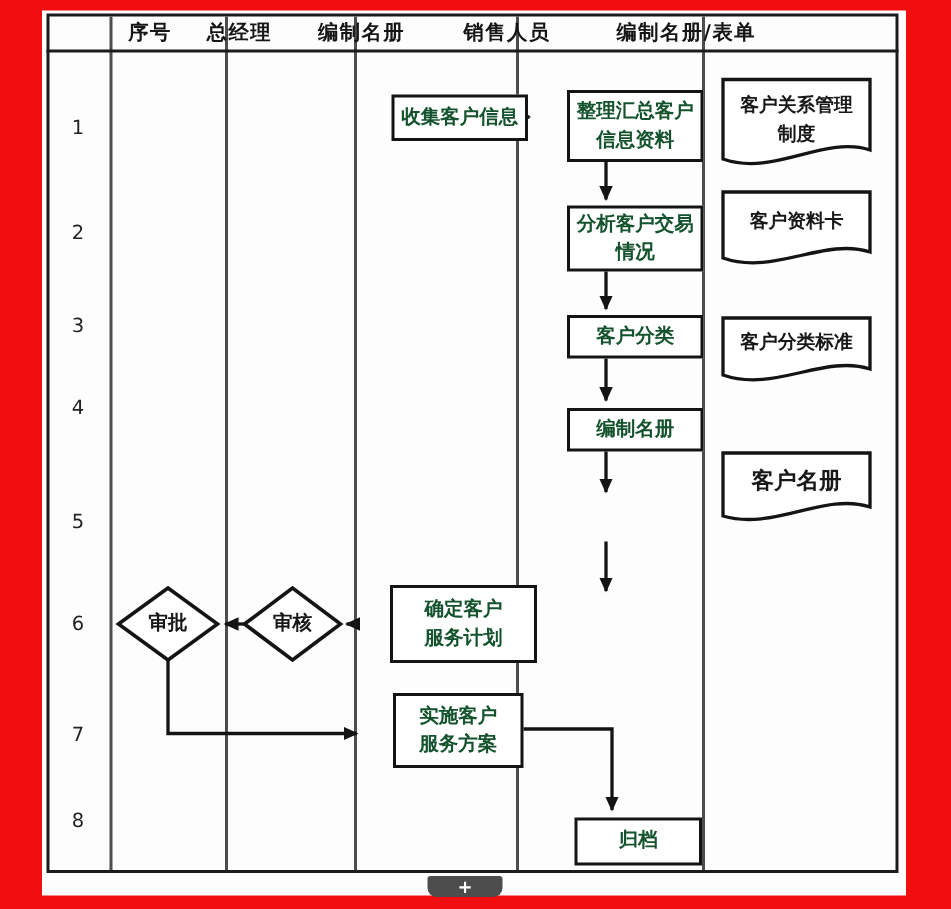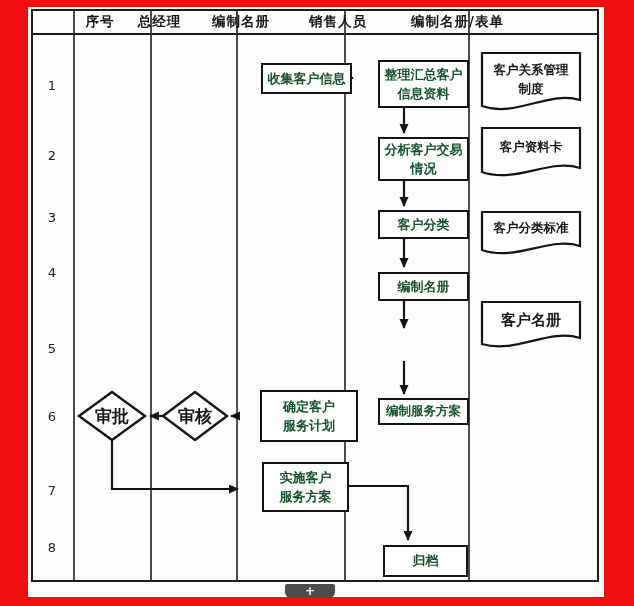--- a/index.html
+++ b/index.html
@@ -37,21 +37,21 @@
     font-size:13px;color:#222;
   }
   .pbox{
     position:absolute;border:2.5px solid #141414;background:#fff;
     display:flex;align-items:center;justify-content:center;
     text-align:center;font-weight:700;font-size:13px;line-height:1.5;
     color:#14532d;white-space:pre-line;box-sizing:border-box;margin-left:20px;
   }
   .floating-label{
     position:absolute;display:flex;align-items:center;justify-content:center;
-    text-align:center;font-weight:700;font-size:17px;line-height:1.55;
+    text-align:center;font-weight:700;font-size:13px;line-height:1.55;
     color:#181818;white-space:pre-line;
   }
   .overlay{
     position:absolute;left:0;top:0;width:634px;height:606px;pointer-events:none;
   }
   .expand-tab{
     position:absolute;left:285px;top:584px;width:50px;height:14px;
     background:#4d4d4d;border-radius:2px 2px 6px 6px;
     display:flex;align-items:center;justify-content:center;
     color:#fff;font-size:12px;font-weight:700;line-height:1;cursor:pointer;
@@ -119,21 +119,20 @@
     </g>
   </svg>
 
   <div class="pbox" style="left:241px;top:63px;width:91px;height:31px">收集客户信息</div>
   <div class="pbox" style="left:358px;top:60px;width:91px;height:48px">整理汇总客户
 信息资料</div>
   <div class="pbox" style="left:358px;top:210px;width:91px;height:29px">客户分类</div>
   <div class="pbox" style="left:358px;top:137px;width:91px;height:44px">分析客户交易
 情况</div>
   <div class="pbox" style="left:358px;top:272px;width:91px;height:29px">编制名册</div>
-  <div class="pbox" style="left:358px;top:398px;width:91px;height:27px;font-size:12.5px">编制服务方案</div>
   <div class="pbox" style="left:240px;top:390px;width:98px;height:52px">确定客户
 服务计划</div>
   <div class="pbox" style="left:242px;top:462px;width:87px;height:50px">实施客户
 服务方案</div>
   <div class="pbox" style="left:363px;top:545px;width:85px;height:32px">归档</div>
 
   <div class="floating-label" style="left:84px;top:403px;width:56px;height:26px">审批</div>
   <div class="floating-label" style="left:167px;top:403px;width:56px;height:26px">审核</div>
 
   <div class="floating-label" style="left:483px;top:58px;width:96px;height:42px;font-size:12.5px">客户关系管理

